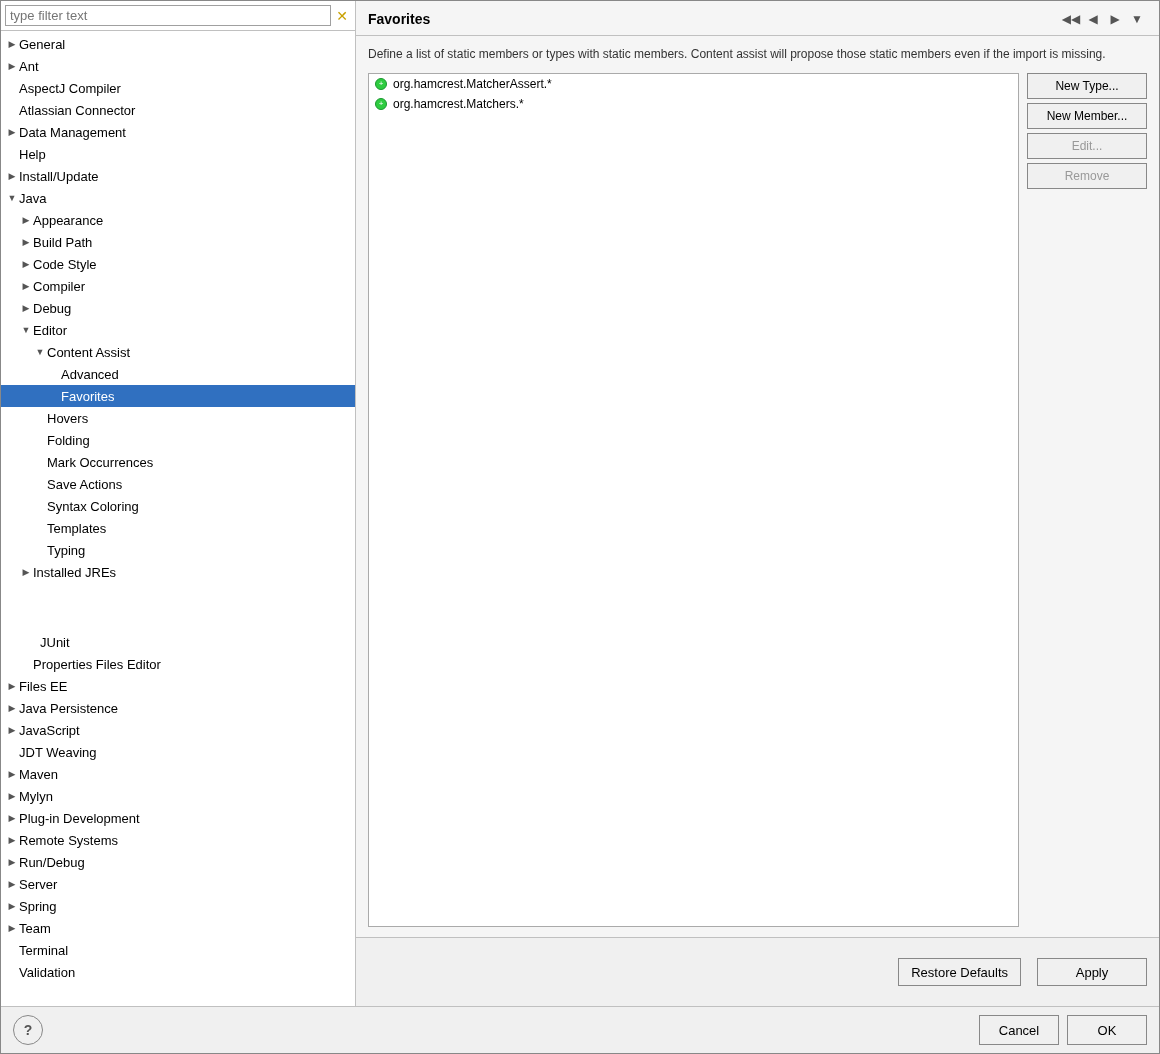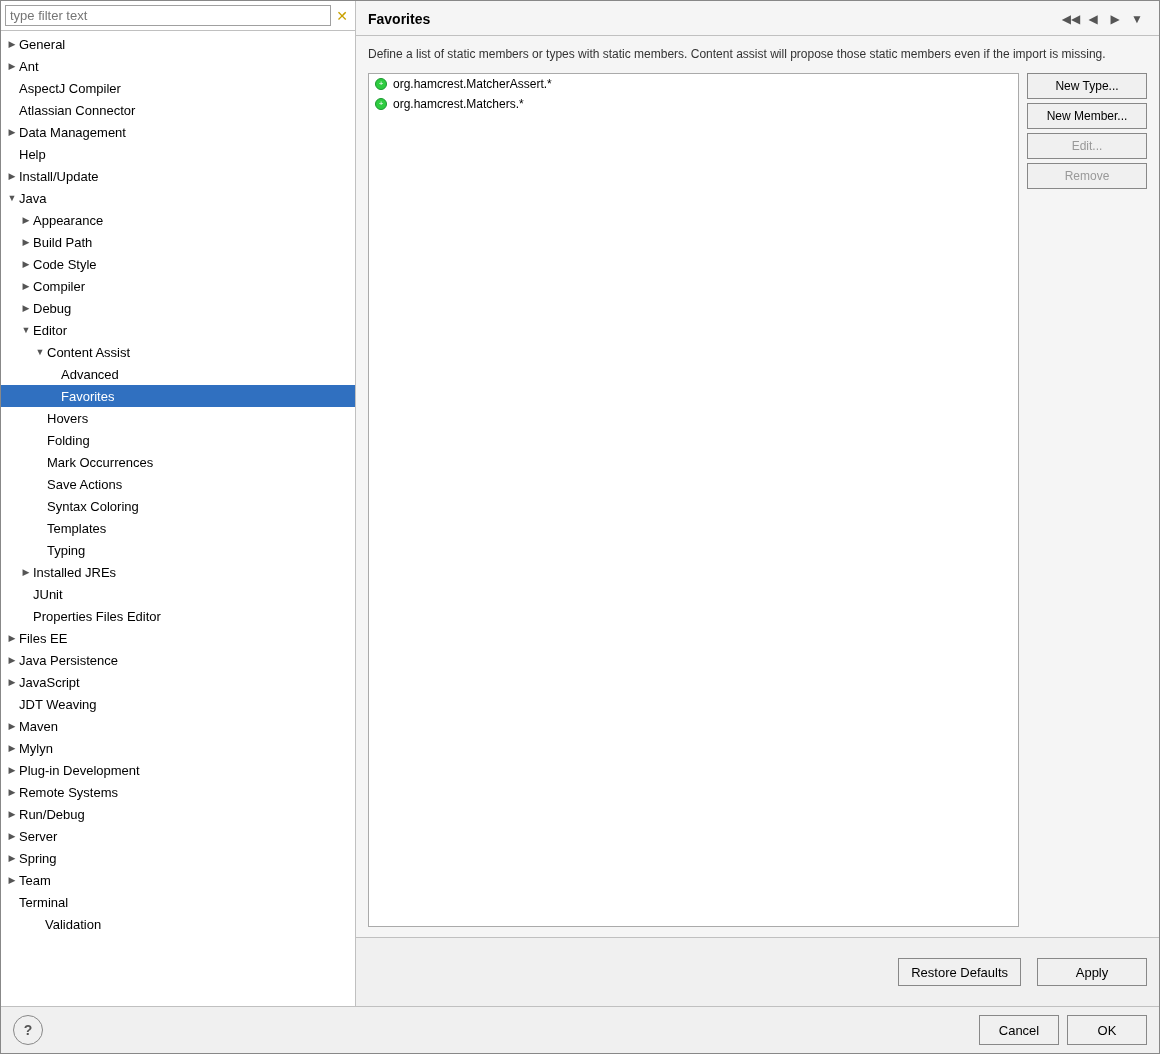--- a/index.html
+++ b/index.html
@@ -372,21 +372,21 @@
             <span class="label">Templates</span>
           </div>
           <div class="tree-item" style="padding-left: 32px;">
             <span class="arrow" style="font-size: 9px;"></span>
             <span class="label">Typing</span>
           </div>
           <div class="tree-item" style="padding-left: 18px;">
             <span class="arrow" style="font-size: 9px;">▶</span>
             <span class="label">Installed JREs</span>
           </div>
-          <div class="tree-item" style="padding-left: 18px;">
+          <div class="tree-item" style="padding-left: 25px; margin-top: 48px;">
             <span class="arrow" style="font-size: 9px;"></span>
             <span class="label">JUnit</span>
           </div>
           <div class="tree-item" style="padding-left: 18px;">
             <span class="arrow" style="font-size: 9px;"></span>
             <span class="label">Properties Files Editor</span>
           </div>
           <div class="tree-item" style="padding-left: 4px;">
             <span class="arrow" style="font-size: 9px;">▶</span>
             <span class="label">Files EE</span>
@@ -432,21 +432,21 @@
             <span class="label">Spring</span>
           </div>
           <div class="tree-item" style="padding-left: 4px;">
             <span class="arrow" style="font-size: 9px;">▶</span>
             <span class="label">Team</span>
           </div>
           <div class="tree-item" style="padding-left: 4px;">
             <span class="arrow" style="font-size: 9px;"></span>
             <span class="label">Terminal</span>
           </div>
-          <div class="tree-item" style="padding-left: 4px; margin-left: 26px;">
+          <div class="tree-item" style="padding-left: 4px;">
             <span class="arrow" style="font-size: 9px;"></span>
             <span class="label">Validation</span>
           </div>
         </div>
     </div>
 
     <div class="right-panel">
       <div class="right-header">
         <span class="right-title">Favorites</span>
         <div class="right-nav-icons">

